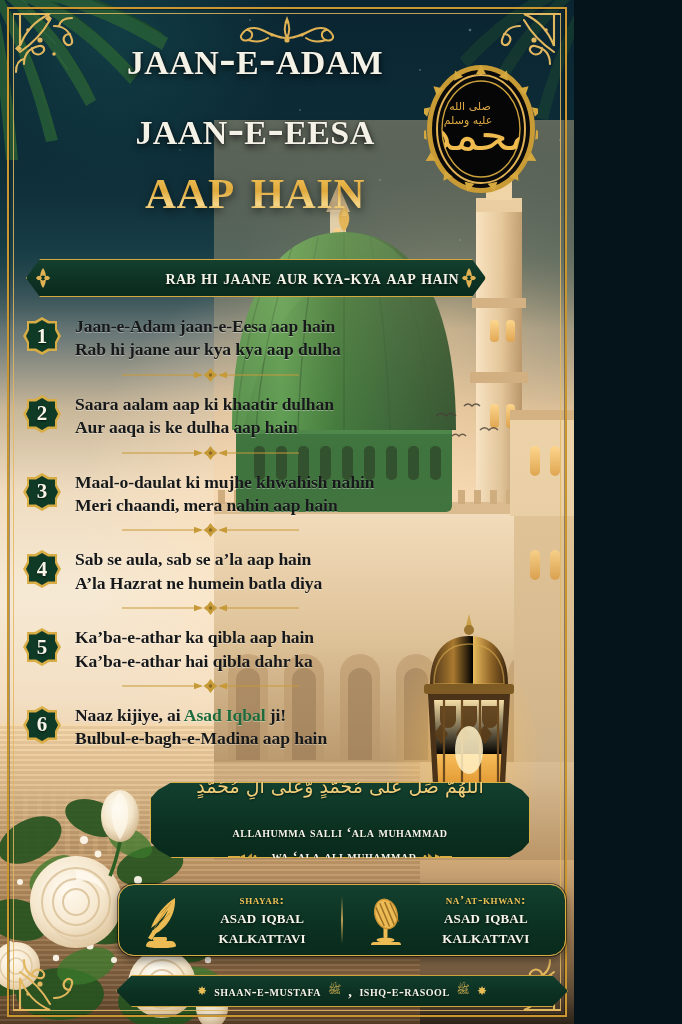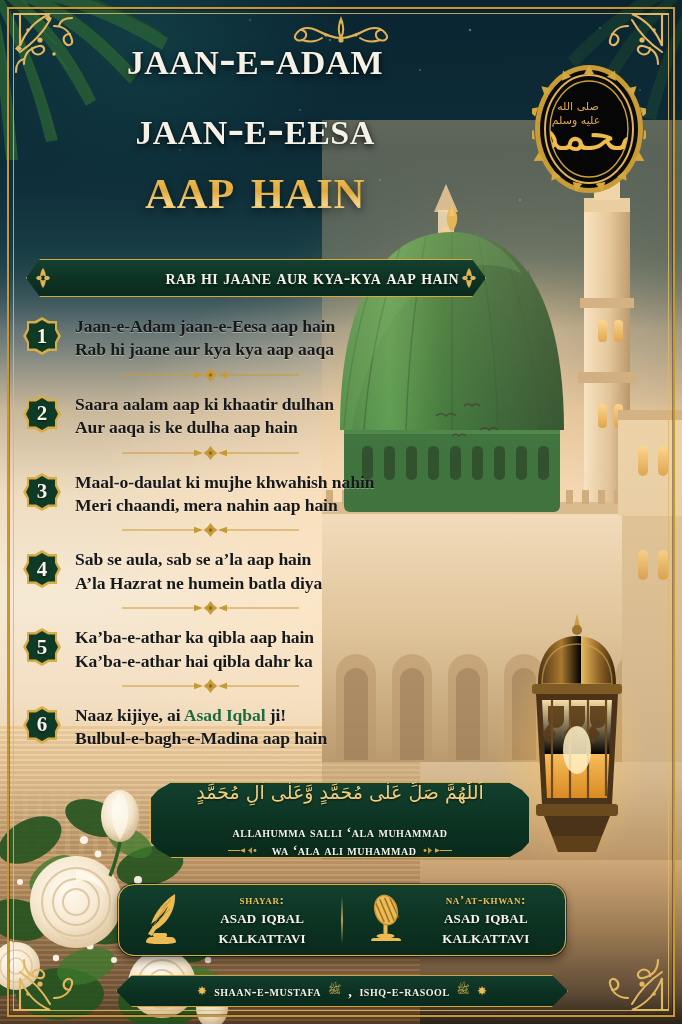--- a/index.html
+++ b/index.html
@@ -1,21 +1,21 @@
 <!DOCTYPE html>
 <html><head>
 <meta charset="utf-8">
 <style>
   * { margin:0; padding:0; box-sizing:border-box; }
   html,body { width:682px; height:1024px; background:#05131a; }
   body { font-family:"Liberation Serif", serif; overflow:hidden; }
 
   
   .poster{
-    position:relative; width:682px; height:1024px; overflow:hidden;
+    position:relative; width:574px; height:1024px; overflow:hidden;
     background:#0d2630;
   }
 
   
   .bg-sky{
     position:absolute; inset:0;
     background:
       radial-gradient(ellipse 60% 40% at 78% 30%, rgba(255,214,160,.55), rgba(255,190,120,0) 62%),
       radial-gradient(ellipse 70% 45% at 55% 52%, rgba(255,226,188,.75), rgba(255,220,180,0) 60%),
       linear-gradient(180deg,
@@ -166,21 +166,21 @@
   .durood-body{
     position:absolute; inset:0;
     background:linear-gradient(180deg,#13402e 0%,#0c3222 55%,#092a1c 100%);
     border:1.6px solid #d9ae44;
     box-shadow:0 0 0 1px rgba(0,0,0,.5), 0 4px 10px rgba(0,0,0,.45);
     border-radius:14px;
     clip-path:polygon(
       0% 22%, 8px 8px, 22px 0%, calc(100% - 22px) 0%, calc(100% - 8px) 8px, 100% 22%,
       100% 78%, calc(100% - 8px) calc(100% - 8px), calc(100% - 22px) 100%,
       22px 100%, 8px calc(100% - 8px), 0% 78%);
-    display:flex; flex-direction:column; align-items:center; justify-content:center; gap:1px;
+    display:flex; flex-direction:column; align-items:center; justify-content:center; gap:7px;
   }
   .durood-ar{
     font-family:"DejaVu Sans", sans-serif;
     direction:rtl; font-size:19px; line-height:1.25; color:#f2cf7a;
     text-shadow:0 1px 2px rgba(0,0,0,.6); white-space:nowrap;
   }
   .durood-t1{
     font-family:"Liberation Serif", serif; font-weight:700;
     font-size:14.2px; color:#f6f3e8; letter-spacing:.5px;
     font-variant:small-caps; text-transform:lowercase;
@@ -198,21 +198,21 @@
   
   .credits{ position:absolute; left:118px; top:884px; width:448px; height:72px; }
   .credits-body{
     position:absolute; inset:0;
     background:linear-gradient(180deg,#13402e 0%,#0c3222 55%,#092a1c 100%);
     border:1.6px solid #d9ae44;
     box-shadow:0 0 0 1px rgba(0,0,0,.5), 0 4px 10px rgba(0,0,0,.45);
     border-radius:16px;
     display:flex; align-items:center;
   }
-  .credit{ flex:1; display:flex; align-items:flex-start; gap:8px; padding:0 6px;margin-left:16px; }
+  .credit{ flex:1; display:flex; align-items:flex-end; gap:8px; padding:0 6px;margin-left:16px; }
   .credit .ico{ flex:0 0 auto; width:40px; height:52px; }
   .credit .txt{ text-align:center; flex:1; }
   .c-role{
     font-family:"Liberation Serif", serif; font-weight:700; font-size:13.4px;
     color:#edc257; letter-spacing:.6px;
     font-variant:small-caps; text-transform:lowercase; white-space:nowrap;
     text-shadow:0 1px 2px rgba(0,0,0,.6);
   }
   .c-name{
     font-family:"Liberation Serif", serif; font-weight:700; font-size:18.5px;
@@ -793,21 +793,21 @@
     <div class="verse">
       <div class="badge">
         <svg viewBox="0 0 40 40" style="position:absolute;inset:0;">
           <path d="M20 1 L27 5 L35 5 L35 13 L39 20 L35 27 L35 35 L27 35 L20 39 L13 35 L5 35 L5 27 L1 20 L5 13 L5 5 L13 5 Z" fill="#d8ad45"></path>
           <path d="M20 4 L26 7.5 L33 7.5 L33 14 L36 20 L33 26 L33 32.5 L26 32.5 L20 36 L14 32.5 L7 32.5 L7 26 L4 20 L7 14 L7 7.5 L14 7.5 Z" fill="#0f3a26"></path>
         </svg>
         <span>1</span>
       </div>
       <div class="vtext">
         <div class="vline">Jaan-e-Adam jaan-e-Eesa aap hain</div>
-        <div class="vline">Rab hi jaane aur kya kya aap aaqa</div>
+        <div class="vline">Rab hi jaane aur kya kya aap dulha</div>
       </div>
     </div>
     <svg class="divider" viewBox="0 0 185 16">
       <g stroke="#c79a38" stroke-width="1.2">
           <path d="M4 8 H76"></path>
           <path d="M109 8 H181"></path>
         </g>
       <g fill="#c79a38">
           <path d="M76 8 l-9 -3.2 v6.4 z" transform="translate(9,0)"></path>
           <path d="M109 8 l9 -3.2 v6.4 z" transform="translate(-9,0)"></path>

